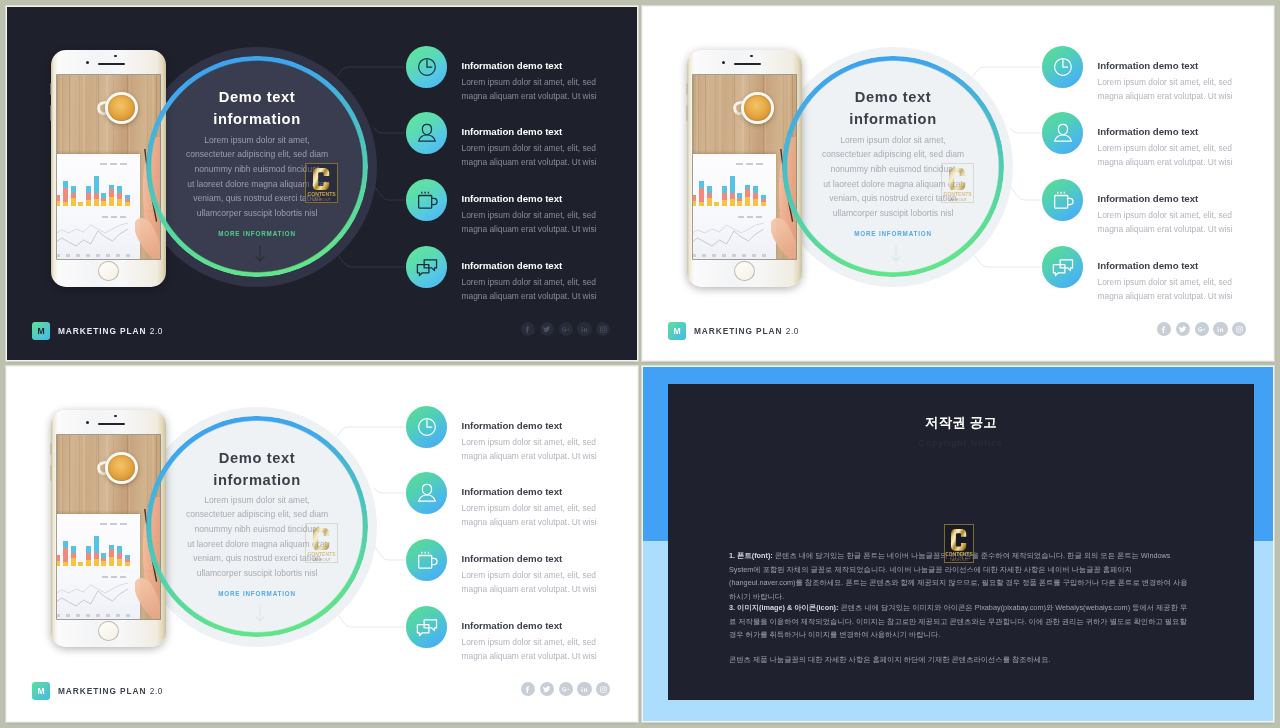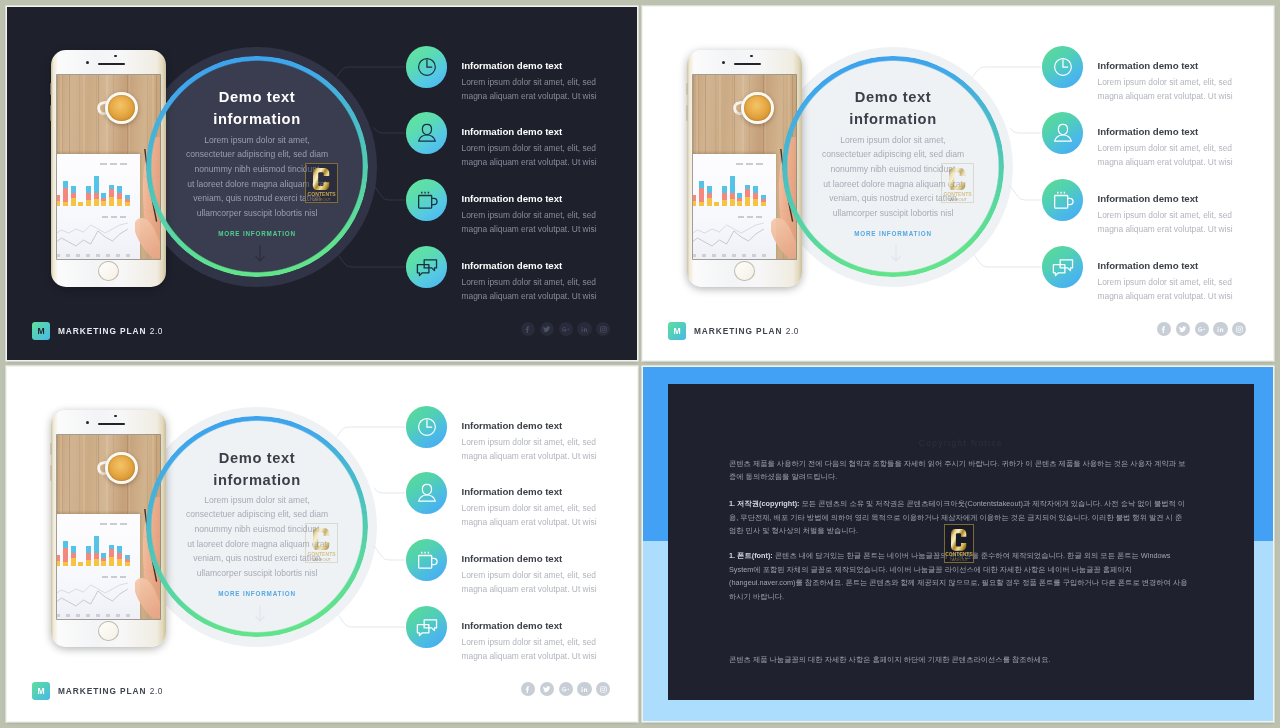--- a/index.html
+++ b/index.html
@@ -689,24 +689,24 @@
               <path fill="#ffffff" d="M16.6 3.2H7.4A4.2 4.2 0 0 0 3.2 7.4v9.2a4.2 4.2 0 0 0 4.2 4.2h9.2a4.2 4.2 0 0 0 4.2-4.2V7.4a4.2 4.2 0 0 0-4.2-4.2zm2.4 13.4a2.4 2.4 0 0 1-2.4 2.4H7.4A2.4 2.4 0 0 1 5 16.6V7.4A2.4 2.4 0 0 1 7.4 5h9.2A2.4 2.4 0 0 1 19 7.4z"></path>
             </svg></span>
         </div>
       </div>
     </div>
   <div class="slide" id="s4">
       <div class="stage">
         <div class="s4-band" style="top: 0px; height: 174px; background: rgb(66, 160, 245);"></div>
         <div class="s4-band" style="top: 174px; height: 180px; background: rgb(172, 221, 252);"></div>
         <div class="s4-panel" style="left: 25px; top: 17px; width: 586px; height: 316px;">
+          <div class="s4-h" style="top: 29.5px; font-size: 13.4px; letter-spacing: 0.2px; line-height: 18px;">저작권 공고</div>
           <div class="s4-sub" style="top: 53px; font-size: 8.4px; letter-spacing: 1.4px; line-height: 12px;">Copyright Notice</div>
-          <div class="s4-p" style="left: 61px; top: 72.5px; width: 459px; font-size: 7.3px; line-height: 13.7px;">콘텐츠 제품을 사용하기 전에 다음의 협약과 조항들을 자세히 읽어 주시기 바랍니다. 귀하가 이 콘텐츠 제품을 사용하는 것은 사용자 계약과 보증에 동의하셨음을 알려드립니다.</div>
-          <div class="s4-p" style="left: 61px; top: 113px; width: 459px; font-size: 7.3px; line-height: 13.7px;"><b>1. 저작권(copyright):</b><span> 모든 콘텐츠의 소유 및 저작권은 콘텐츠테이크아웃(Contentstakeout)과 제작자에게 있습니다. 사전 승낙 없이 불법적 이용, 무단전재, 배포 기타 방법에 의하여 영리 목적으로 이용하거나 제삼자에게 이용하는 것은 금지되어 있습니다. 이러한 불법 행위 발견 시 준엄한 민사 및 형사상의 처벌을 받습니다.</span></div>
           <div class="s4-p" style="left: 61px; top: 165px; width: 459px; font-size: 7.3px; line-height: 13.7px;"><b>1. 폰트(font):</b><span> 콘텐츠 내에 담겨있는 한글 폰트는 네이버 나눔글꼴의 저작권을 준수하여 제작되었습니다. 한글 외의 모든 폰트는 Windows System에 포함된 자체의 글꼴로 제작되었습니다. 네이버 나눔글꼴 라이선스에 대한 자세한 사항은 네이버 나눔글꼴 홈페이지(hangeul.naver.com)를 참조하세요. 폰트는 콘텐츠와 함께 제공되지 않으므로, 필요할 경우 정품 폰트를 구입하거나 다른 폰트로 변경하여 사용하시기 바랍니다.</span></div>
+          <div class="s4-p" style="left: 61px; top: 217px; width: 459px; font-size: 7.3px; line-height: 13.7px;"><b>3. 이미지(image) &amp; 아이콘(icon):</b><span> 콘텐츠 내에 담겨있는 이미지와 아이콘은 Pixabay(pixabay.com)와 Webalys(webalys.com) 등에서 제공한 무료 저작물을 이용하여 제작되었습니다. 이미지는 참고로만 제공되고 콘텐츠와는 무관합니다. 이에 관한 권리는 귀하가 별도로 확인하고 필요할 경우 허가를 취득하거나 이미지를 변경하여 사용하시기 바랍니다.</span></div>
           <div class="s4-p" style="left: 61px; top: 269px; width: 459px; font-size: 7.3px; line-height: 13.7px;">콘텐츠 제품 나눔글꼴의 대한 자세한 사항은 홈페이지 하단에 기재한 콘텐츠라이선스를 참조하세요.</div>
           <div class="wm" style="left: 275.7px; top: 140.1px; width: 30.6px; height: 38.9px; opacity: 1; background: rgba(10, 10, 22, 0.3); border-color: rgba(150, 126, 56, 0.8);">
             <div class="wm-c" style="margin-top: 3.89px; width: 15.912px; height: 21.784px; line-height: 0;"><svg width="15.912" height="21.784000000000002" viewBox="0 0 52 78" preserveAspectRatio="none">
                 <defs>
                   <linearGradient id="wg3" x1="0" y1="0.1" x2="1" y2="0.85">
                     <stop offset="0" stop-color="#6b500f"></stop>
                     <stop offset="16%" stop-color="#e8cf83"></stop>
                     <stop offset="32%" stop-color="#fbf0c4"></stop>
                     <stop offset="50%" stop-color="#a8841f"></stop>
                     <stop offset="68%" stop-color="#f3e0a2"></stop>

